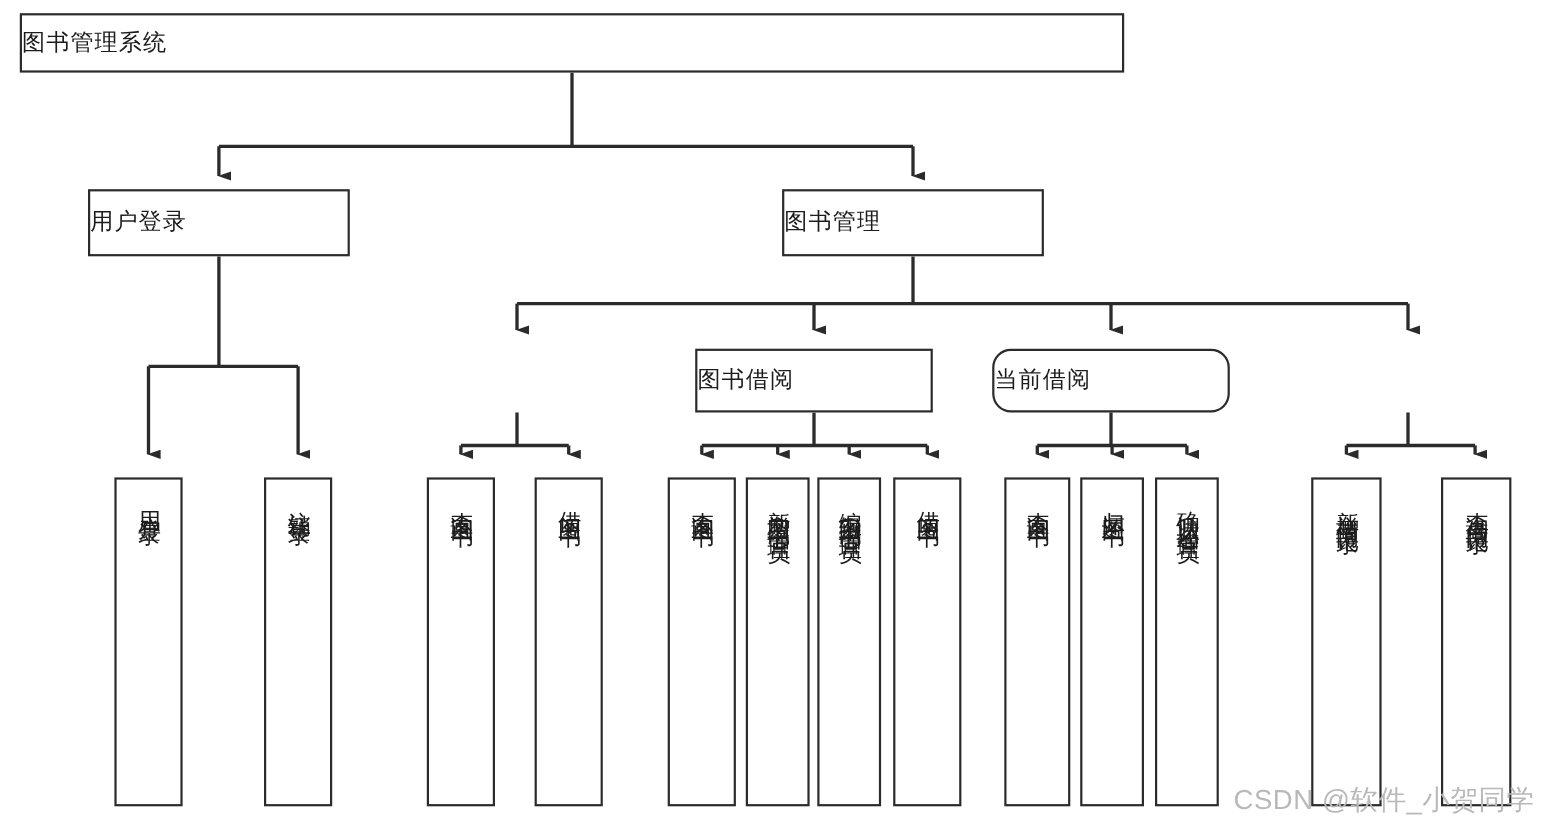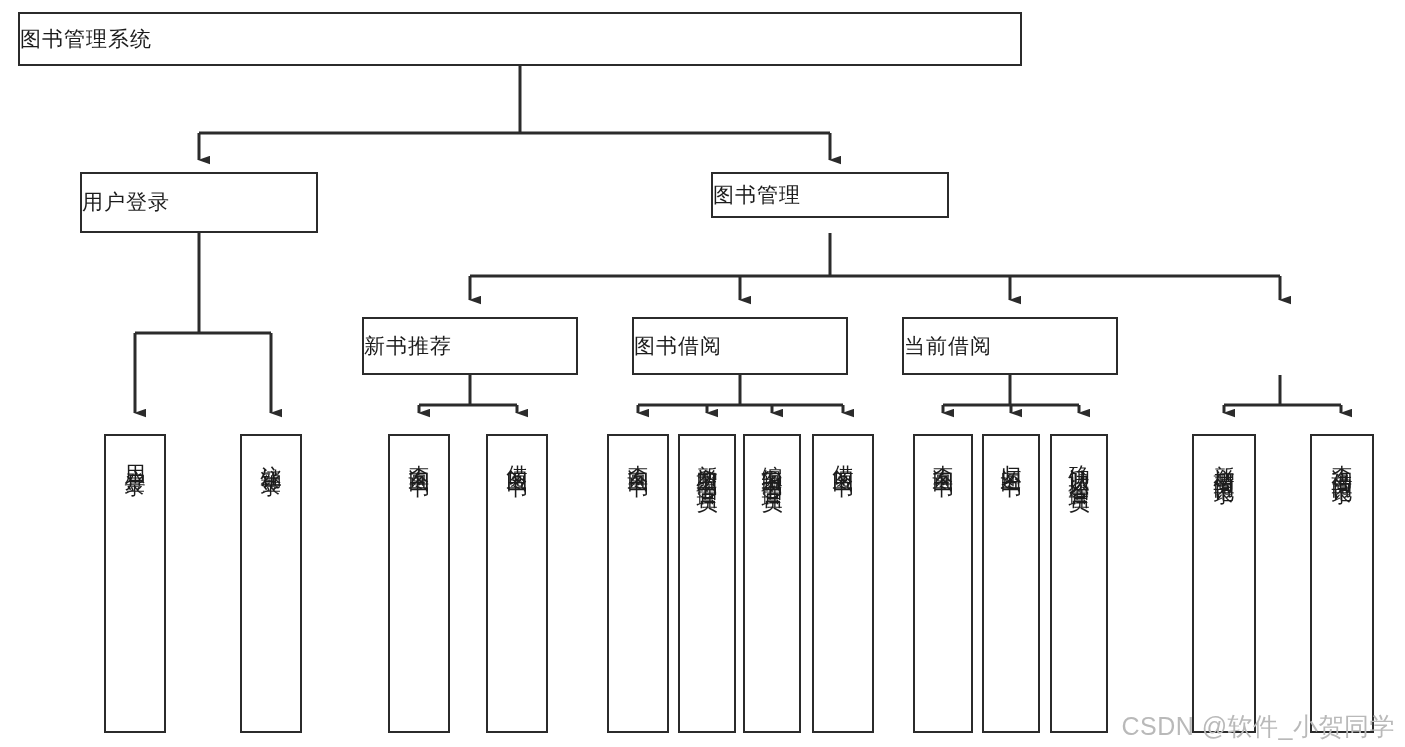--- a/index.html
+++ b/index.html
@@ -117,31 +117,28 @@
     </g>
   </svg>
 
   <div class="node" style="left:18px;top:12px;width:1004px;height:54px;">
     <span class="lbl">图书管理系统</span>
   </div>
 
   <div class="node" style="left:80px;top:172px;width:238px;height:61px;">
     <span class="lbl">用户登录</span>
   </div>
-  <div class="node" style="left:711px;top:172px;width:238px;height:46px;">
+  <div class="node" style="left:711px;top:172px;width:238px;height:61px;">
     <span class="lbl">图书管理</span>
   </div>
 
-  <div class="node" style="left:362px;top:317px;width:216px;height:58px;">
-    <span class="lbl">新书推荐</span>
-  </div>
   <div class="node" style="left:632px;top:317px;width:216px;height:58px;">
     <span class="lbl">图书借阅</span>
   </div>
-  <div class="node" style="left:902px;top:317px;width:216px;height:58px;">
+  <div class="node" style="left:902px;top:317px;width:216px;height:58px;border-radius:17px;">
     <span class="lbl">当前借阅</span>
   </div>
 
   <div class="node vert" style="left:104px;top:434px;width:62px;height:299px;">
     <span class="lbl">用户登录</span>
   </div>
   <div class="node vert" style="left:240px;top:434px;width:62px;height:299px;">
     <span class="lbl">注销登录</span>
   </div>
 

